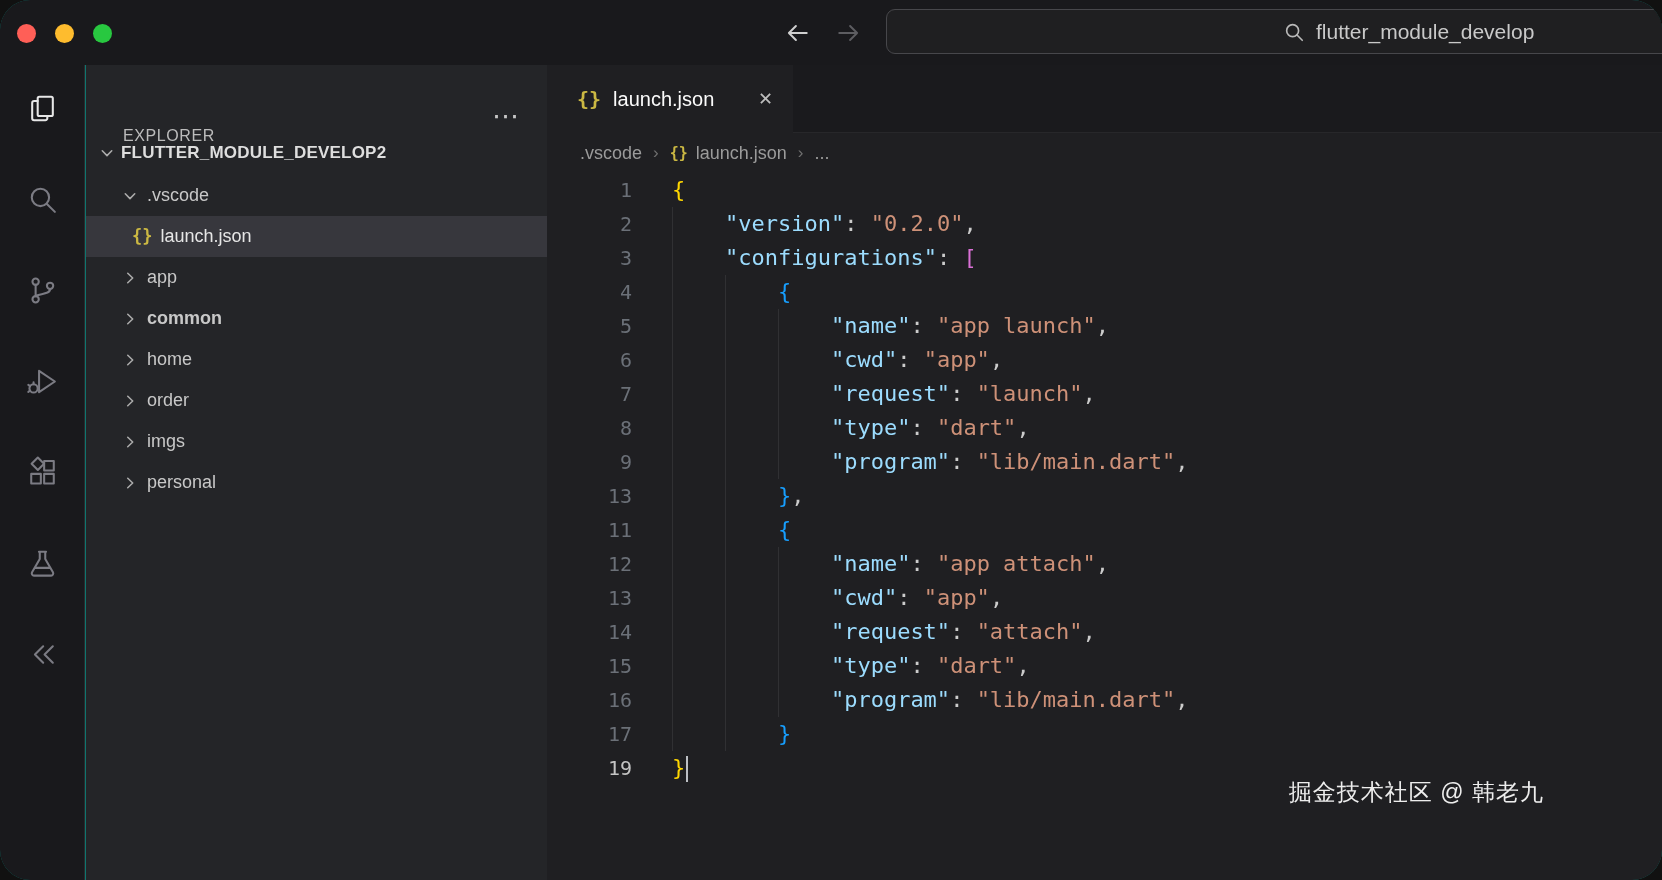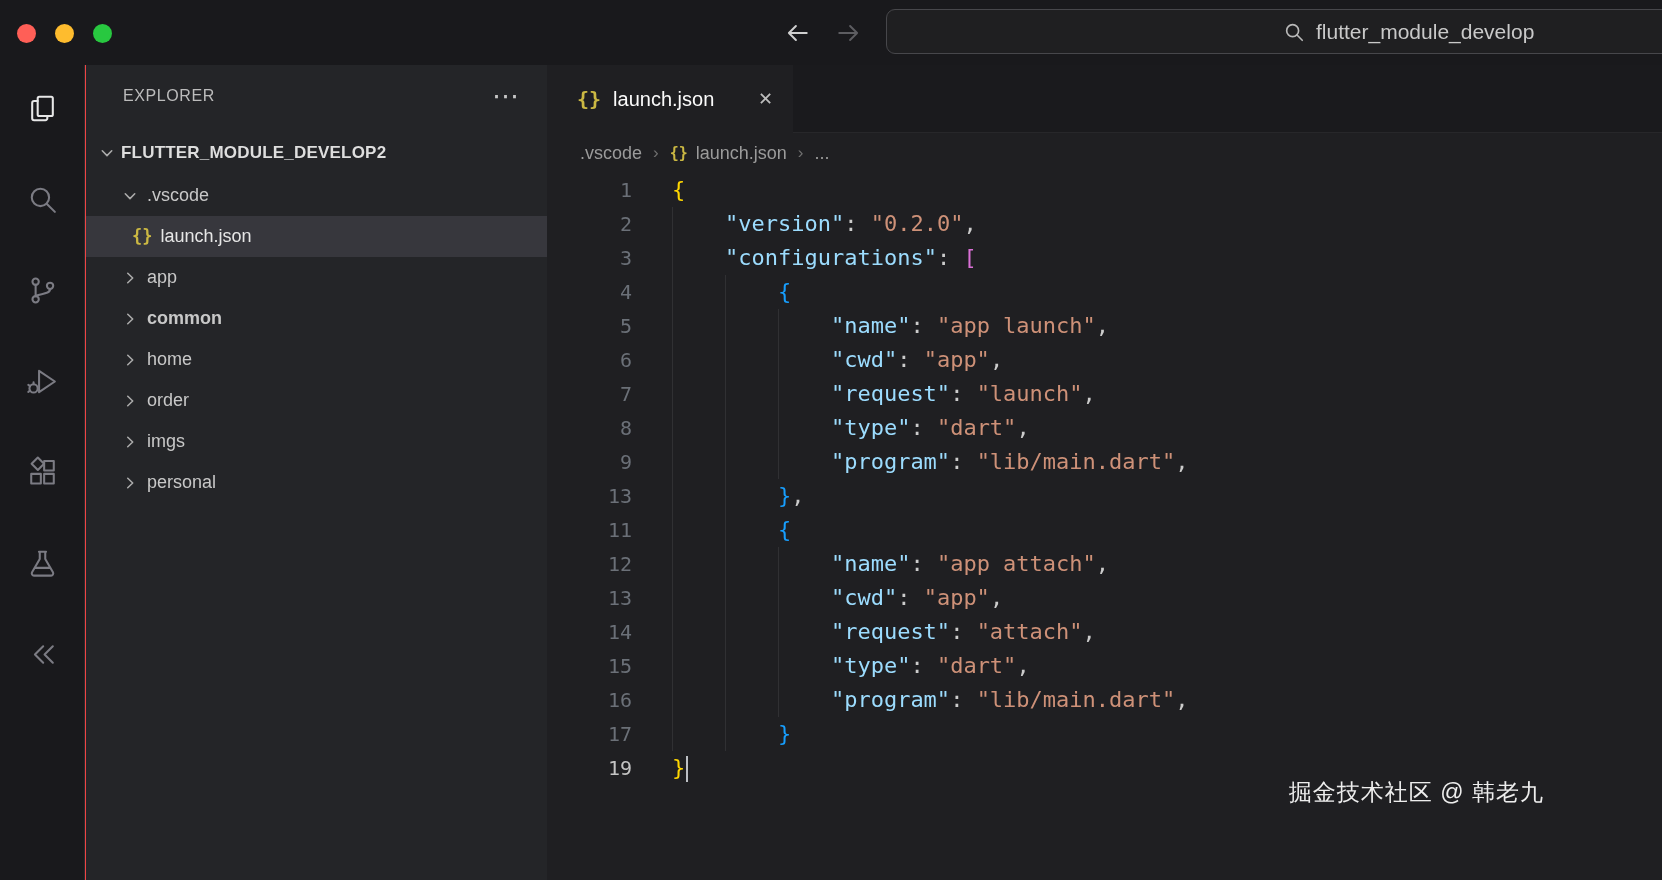--- a/index.html
+++ b/index.html
@@ -1,18 +1,18 @@
 <!DOCTYPE html>
 <html><head>
 <meta charset="utf-8">
 <style>
   * { margin:0; padding:0; box-sizing:border-box; }
   html,body { background:#111; }
   body { font-family:"Liberation Sans", sans-serif; }
-  .app { position:relative; width:1662px; height:880px; background:#ef4444; overflow:hidden; }
+  .app { position:relative; width:1662px; height:880px; background:#0f766e; overflow:hidden;border-radius:30px; }
 
   
   .titlebar { position:absolute; left:0; top:0; width:1662px; height:65px; background:#19191c; }
   .traffic { position:absolute; left:17px; top:24px; display:flex; gap:19px; }
   .light { width:19px; height:19px; border-radius:50%; display:inline-block; }
   .light.red { background:#ff5f57; } .light.yellow { background:#febc2e; } .light.green { background:#28c840; }
   .nav { position:absolute; left:781px; top:17px; display:flex; gap:20px; }
   .nav-btn { width:32px; height:32px; display:flex; align-items:center; justify-content:center; color:#cfcfcf; }
   .nav-btn.disabled { color:#5d5d61; }
   .nav-btn svg { width:26px; height:26px; fill:none; stroke:currentColor; stroke-width:1.8; stroke-linecap:round; stroke-linejoin:round; }
@@ -25,21 +25,21 @@
   
   .activitybar { position:absolute; left:0; top:65px; width:85px; height:815px; background:#19191c;
                  border-right:1px solid #2a2a2e; display:flex; flex-direction:column; align-items:center; padding-top:21px; }
   .ab-item { width:48px; height:48px; margin-bottom:43px; display:flex; align-items:center; justify-content:center; color:#7b7b83; }
   .ab-item.active { color:#e7e7e7; }
   .ab-item svg { width:33px; height:33px; fill:none; stroke:currentColor; stroke-width:1.5; stroke-linecap:round; stroke-linejoin:round; }
 
   
   .sidebar { position:absolute; left:86px; top:65px; width:461px; height:815px; background:#242528; }
   .sb-header { position:absolute; top:22px; left:37px; right:28px; display:flex; align-items:center; justify-content:space-between; }
-  .sb-title { font-size:16px; letter-spacing:0.6px; color:#bcbcbc; }
+  .sb-title { font-size:16px; letter-spacing:0.6px; color:#bcbcbc;margin-top:40px; }
   .sb-more { font-size:27px; color:#c6c6c6; line-height:14px; cursor:default; }
   .root-row { position:absolute; top:72px; left:0; right:0; height:32px; display:flex; align-items:center; padding-left:12px; gap:5px; }
   .root-label { font-size:17px; font-weight:bold; color:#dedede; letter-spacing:0.2px; }
   .tree { position:absolute; top:110px; left:0; right:0; }
   .tree-row { height:41px; display:flex; align-items:center; gap:8px; }
   .tree-row.selected { background:#37373d; }
   .tree-label { font-size:18px; color:#c8c8c8; }
   .tree-row.selected .tree-label { color:#e6e6e6; }
   .tw { width:18px; height:18px; display:inline-flex; color:#ababab; flex:none; }
   .tw svg { width:100%; height:100%; fill:none; stroke:currentColor; stroke-width:1.4; stroke-linecap:round; stroke-linejoin:round; }

